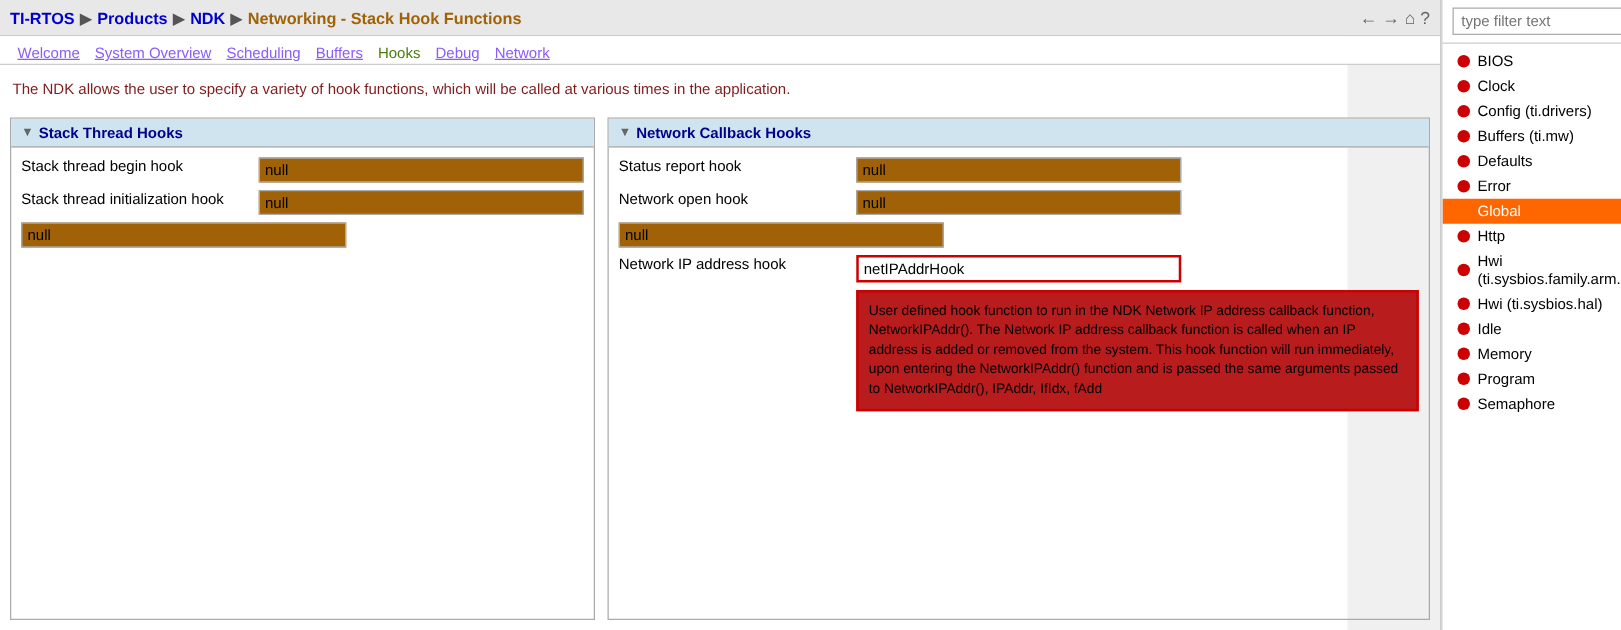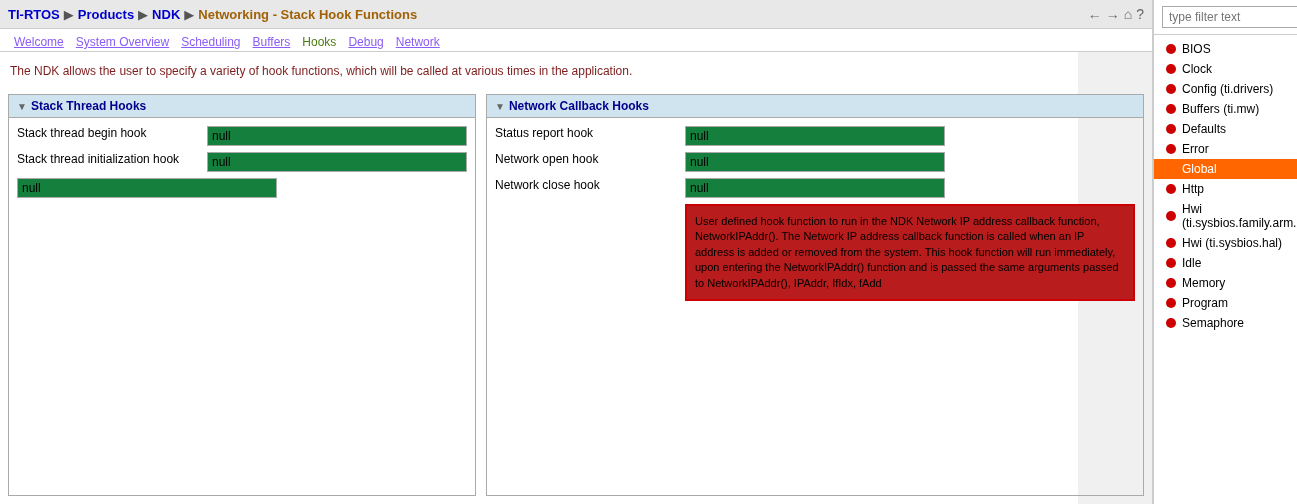--- a/index.html
+++ b/index.html
@@ -89,21 +89,21 @@
       width: 190px;
       font-size: 12px;
       color: #000;
       flex-shrink: 0;
     }
     .hook-input {
       border: 1px solid #aaa;
       padding: 2px 4px;
       font-size: 12px;
       width: 260px;
-      background: #15803d;
+      background: #a16207;
       color: #000;
     }
     .hook-input.highlighted {
       border: 2px solid #cc0000;
       background: #fff;
     }
 
     
     .info-box {
       position: absolute;
@@ -234,22 +234,25 @@
         <div class="hooks-body">
           <div class="hook-row">
             <span class="hook-label">Status report hook</span>
             <input class="hook-input" type="text" value="null" style="">
           </div>
           <div class="hook-row">
             <span class="hook-label">Network open hook</span>
             <input class="hook-input" type="text" value="null" style="">
           </div>
           <div class="hook-row">
-            <span class="hook-label">Network close hook</span>
-            <input class="hook-input" type="text" value="null" style="">
+            <input class="hook-input" type="text" value="null" style="">
+          </div>
+          <div class="hook-row">
+            <span class="hook-label">Network IP address hook</span>
+            <input class="hook-input highlighted" type="text" value="netIPAddrHook" style="">
           </div>
 
           <div class="info-box" style="top: 0; left: 0; position: relative; margin-top: 4px; margin-left: 190px;">
             <span>User defined hook function to run in the NDK Network IP address callback function, NetworkIPAddr(). The Network IP address callback function is called when an IP address is added or removed from the system. This hook function will run immediately, upon entering the NetworkIPAddr() function and is passed the same arguments passed to NetworkIPAddr(), IPAddr, IfIdx, fAdd</span>
           </div>
         </div>
       </div>
     </div>
   </div>
 

